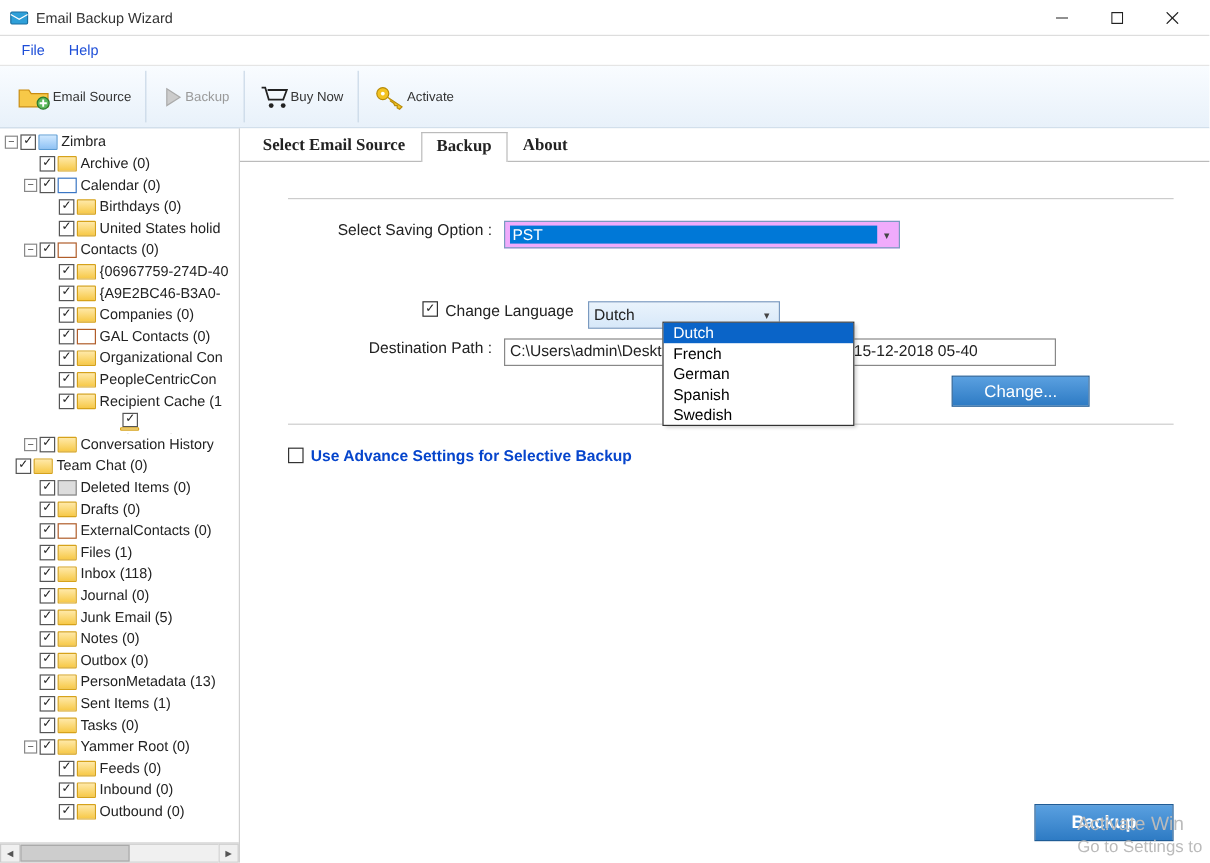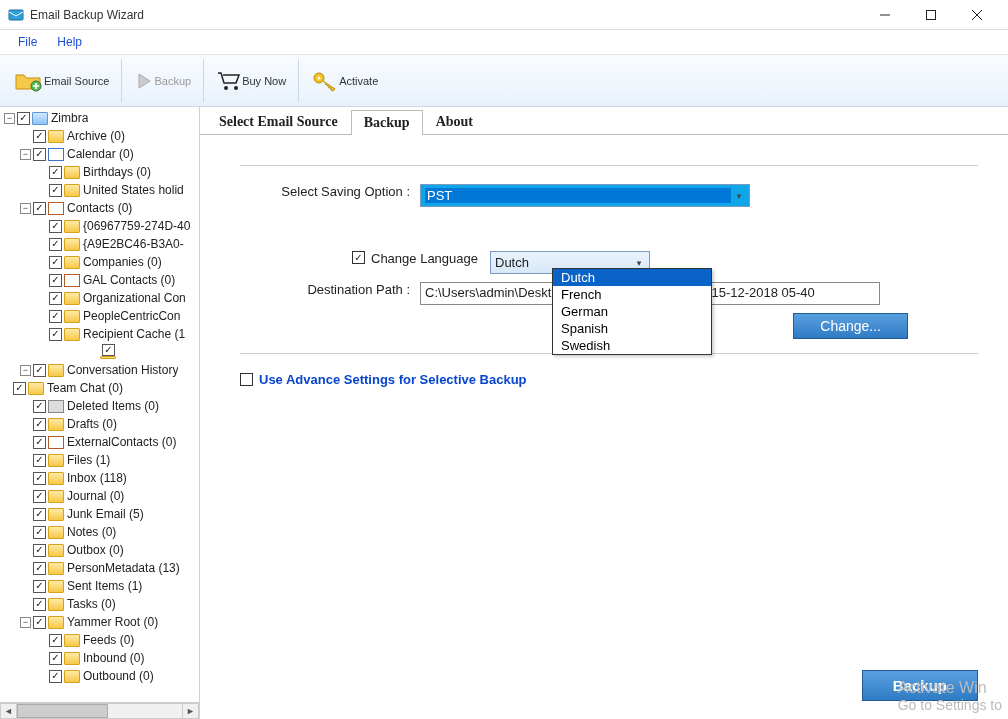--- a/index.html
+++ b/index.html
@@ -49,21 +49,21 @@
 
 
 .panel { flex: 1; position: relative; background: #fff; }
 .tabs { display: flex; border-bottom: 1px solid #bbb; padding-left: 6px; height: 28px; align-items: flex-end; }
 .tab { font-size: 14px; font-weight: bold; padding: 4px 12px 4px 12px; border: 1px solid transparent; border-bottom: none; cursor: pointer; color: #222; font-family: Liberation Serif, serif; }
 .tab.active { border-color: #bbb; background: #fff; position: relative; top: 1px; }
 .content { padding: 20px 30px 10px 40px; position: relative; }
 .hr { border-top: 1px solid #ccc; margin: 10px 0 18px 0; }
 .row { display: flex; margin-bottom: 14px; font-size: 13px; color: #222; }
 .row .lab { width: 180px; text-align: right; padding-right: 10px; }
-.combo { height: 23px; border: 1px solid #7a9ac0; background: #0ea5e9; display: flex; align-items: center; padding: 0 2px 0 4px; font-size: 13px; cursor: pointer; position: relative; }
+.combo { height: 23px; border: 1px solid #7a9ac0; background: #f0abfc; display: flex; align-items: center; padding: 0 2px 0 4px; font-size: 13px; cursor: pointer; position: relative; }
 .combo.wide { width: 330px; }
 .combo .sel { flex: 1; }
 .combo .sel.hl { background: #0078d7; color: #fff; padding: 0 2px; }
 .combo .dd { width: 16px; text-align: center; color: #444; font-size: 9px; }
 .combo.lang { width: 160px; background: linear-gradient(#eaf3fc,#d7e8f9); }
 .destpath { height: 23px; border: 1px solid #888; background: #fff; padding: 2px 4px; font-size: 13px; width: 460px; white-space: nowrap; overflow: hidden; }
 .btn { background: linear-gradient(#5aa0e0,#2e7bc4); color: #fff; border: 1px solid #1f5c96; padding: 4px 20px; font-size: 14px; cursor: pointer; }
 .btn.change { padding: 4px 26px; }
 .chkrow { display: flex; align-items: center; font-size: 13px; }
 .chkbox { width: 13px; height: 13px; border: 1px solid #333; background:#fff; margin-right: 6px; cursor:pointer; }

